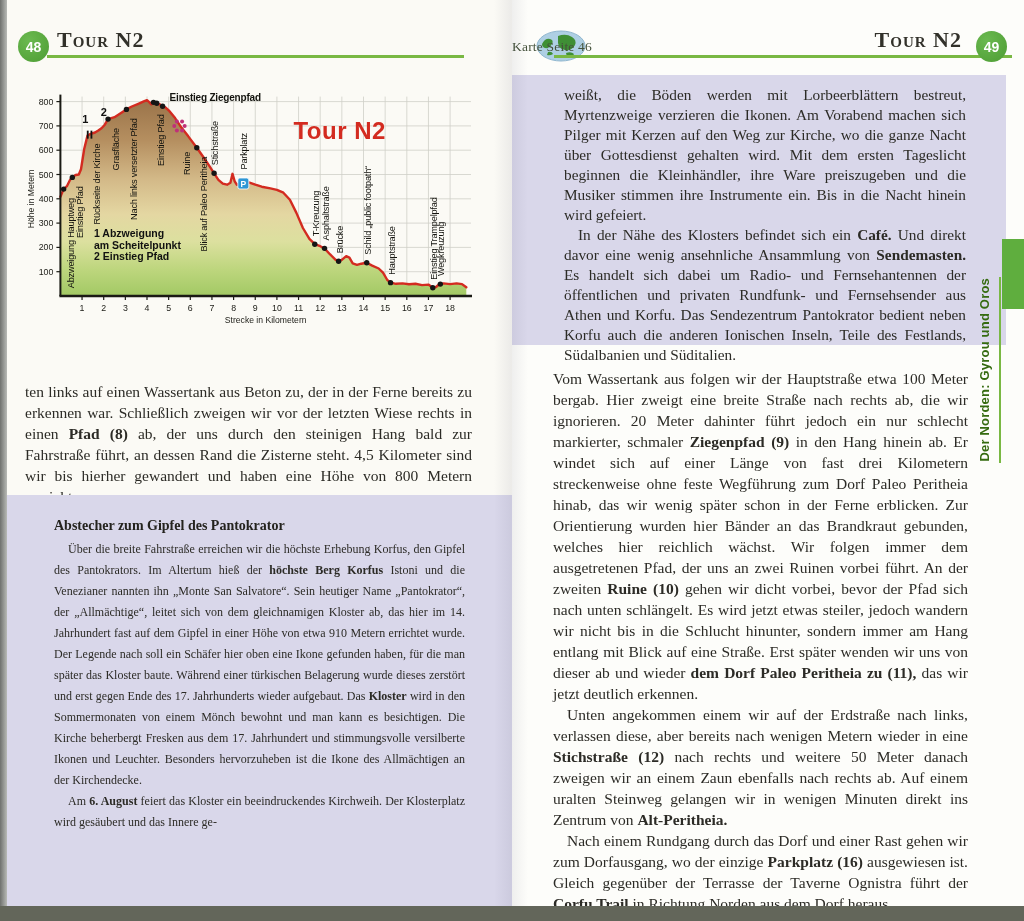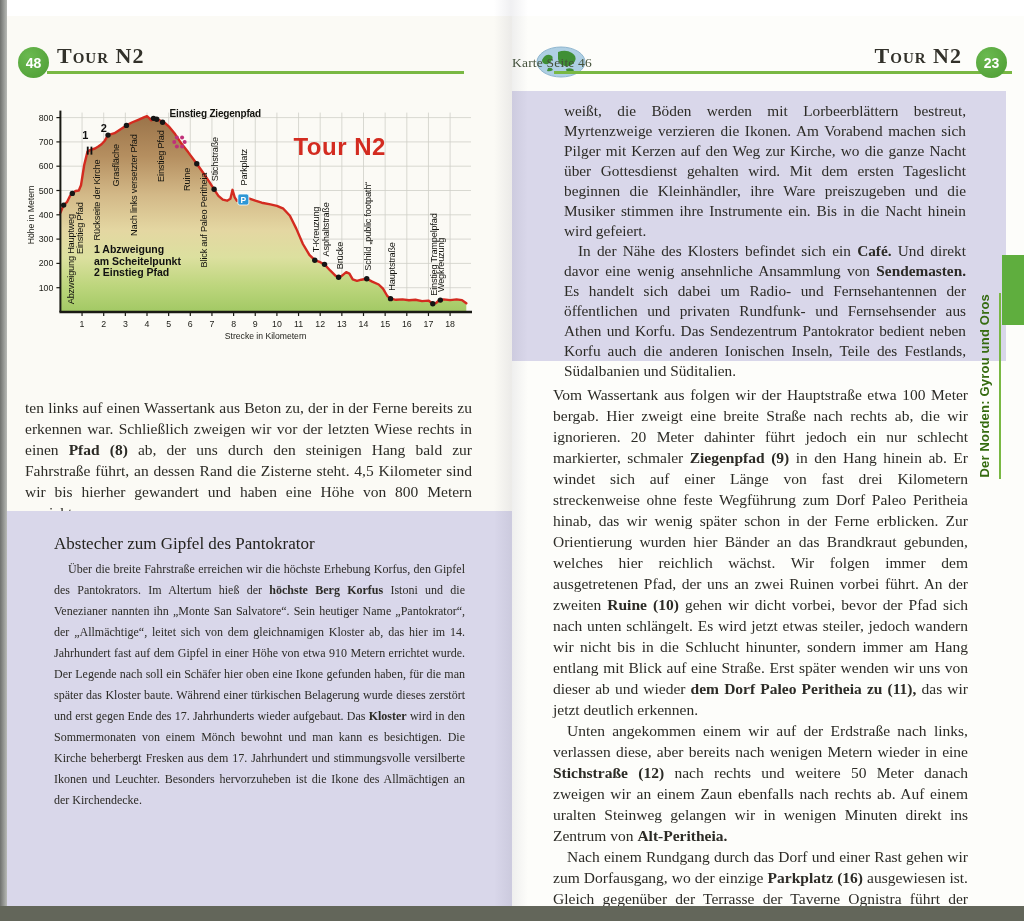--- a/index.html
+++ b/index.html
@@ -9,21 +9,21 @@
     font-family:"Liberation Serif", serif;
     overflow:hidden;
   }
   .spread{position:absolute;inset:0;}
   .edge-left{position:absolute;left:0;top:0;width:7px;height:921px;
     background:linear-gradient(90deg,#6f716e,#b8bab6);}
   .bottom-bar{position:absolute;left:0;top:906px;width:1024px;height:15px;background:#63665a;}
   .spine-shadow{position:absolute;left:494px;top:0;width:34px;height:906px;pointer-events:none;
     background:linear-gradient(90deg,rgba(40,40,70,0) 0%,rgba(40,40,70,0.07) 50%,rgba(40,40,70,0) 100%);}
 
-  .page{position:absolute;top:16px;height:906px;}
+  .page{position:absolute;top:0;height:906px;}
   .page-left{left:7px;width:505px;background:#fbfaf5;}
   .page-right{left:512px;width:512px;background:#fdfdfa;}
 
   
   .circle-badge{position:absolute;width:31px;height:31px;border-radius:50%;
     background:radial-gradient(circle at 35% 30%,#6ab950,#4d9c33);
     color:#fff;font:bold 14px "Liberation Sans",sans-serif;
     display:flex;align-items:center;justify-content:center;z-index:3;}
   .header-title{position:absolute;font-family:"Liberation Serif",serif;
     font-variant:small-caps;font-weight:600;font-size:22px;letter-spacing:1px;color:#32312a;}
@@ -41,21 +41,21 @@
   .chart-title{font:bold 24px "Liberation Sans",sans-serif;fill:#d32b20;letter-spacing:0.5px;}
 
   
   .body-text{font-size:15.5px;line-height:21px;text-align:justify;color:#2c2b26;}
   .body-text p{margin:0;}
   .body-text p.indent{text-indent:14px;}
   .intro{position:absolute;left:18px;top:365px;width:447px;margin-top:16px;}
   .infobox{background:#d9d7ea;position:absolute;}
   .infobox-left{left:0;top:495px;width:505px;height:411px;padding:23px 47px 0 47px;box-sizing:border-box;}
   .infobox-left .body-text{font-size:12px;line-height:21px;}
-  .box-heading{font-weight:normal;font-size:17px;color:#24231e;margin:0 0 5px 0;}
+  .box-heading{font-weight:bold;font-size:14px;color:#24231e;margin:0 0 5px 0;}
   .infobox-right{left:0;top:75px;width:494px;height:270px;padding:10px 40px 0 52px;box-sizing:border-box;}
   .infobox-right .body-text{font-size:15.3px;line-height:20px;}
   .body-right{position:absolute;left:41px;top:368px;width:415px;}
 
   
   .side-tab{position:absolute;left:490px;top:239px;width:22px;height:70px;background:#5fae3e;}
   .side-line{position:absolute;left:487px;top:277px;width:2px;height:186px;background:#79b843;}
   .side-label-wrap{position:absolute;left:458px;top:277px;width:28px;height:186px;
     display:flex;align-items:center;justify-content:center;}
   .side-label-wrap span{writing-mode:vertical-rl;transform:rotate(180deg);white-space:nowrap;
@@ -222,39 +222,40 @@
     </div>
 
     <div class="intro body-text">
       <p><span>ten links auf einen Wassertank aus Beton zu, der in der Ferne bereits zu erkennen war. Schließlich zweigen wir vor der letzten Wiese rechts in einen </span><b>Pfad (8)</b><span> ab, der uns durch den steinigen Hang bald zur Fahrstraße führt, an dessen Rand die Zisterne steht. 4,5 Kilometer sind wir bis hierher gewandert und haben eine Höhe von 800 Metern erreicht.</span></p>
     </div>
 
     <div class="infobox infobox-left">
       <p class="box-heading">Abstecher zum Gipfel des Pantokrator</p>
       <div class="body-text">
         <p class="indent"><span>Über die breite Fahrstraße erreichen wir die höchste Erhebung Korfus, den Gipfel des Pantokrators. Im Altertum hieß der </span><b>höchste Berg Korfus</b><span> Istoni und die Venezianer nannten ihn „Monte San Salvatore“. Sein heutiger Name „Pantokrator“, der „Allmächtige“, leitet sich von dem gleichnamigen Kloster ab, das hier im 14. Jahrhundert fast auf dem Gipfel in einer Höhe von etwa 910 Metern errichtet wurde. Der Legende nach soll ein Schäfer hier oben eine Ikone gefunden haben, für die man später das Kloster baute. Während einer türkischen Belagerung wurde dieses zerstört und erst gegen Ende des 17. Jahrhunderts wieder aufgebaut. Das </span><b>Kloster</b><span> wird in den Sommermonaten von einem Mönch bewohnt und man kann es besichtigen. Die Kirche beherbergt Fresken aus dem 17. Jahrhundert und stimmungsvolle versilberte Ikonen und Leuchter. Besonders hervorzuheben ist die Ikone des Allmächtigen an der Kirchendecke.</span></p>
+        <p class="indent"><span>Am </span><b>6. August</b><span> feiert das Kloster ein beeindruckendes Kirchweih. Der Klosterplatz wird gesäubert und das Innere ge-</span></p>
       </div>
     </div>
   </div>
 
   <div class="page page-right">
 
     <div class="globe" style="left:24px;top:30px;">
       <svg width="50" height="32" viewBox="0 0 50 32">
         <ellipse cx="25" cy="16" rx="24" ry="15" fill="#aecfe3"></ellipse>
         <path d="M6 14 Q9 8 14 9 Q18 10 16 14 Q13 19 9 18 Q6 17 6 14 Z" fill="#3f8f35"></path>
         <path d="M22 6 Q30 3 36 7 Q41 10 39 15 Q36 21 29 20 Q23 19 22 13 Z" fill="#3f8f35"></path>
         <path d="M30 23 Q35 21 38 24 Q36 28 31 27 Z" fill="#3f8f35"></path>
         <path d="M12 22 Q16 21 17 24 Q14 26 11 25 Z" fill="#3f8f35"></path>
         <ellipse cx="25" cy="16" rx="24" ry="15" fill="none" stroke="#8fb6cf" stroke-width="1"></ellipse>
       </svg>
     </div>
     <div class="map-ref" style="top:39px;">Karte Seite 46</div>
     <div class="header-title" style="right:62px;top:27px;position:absolute;">Tour N2</div>
-    <div class="circle-badge" style="left:464px;top:31px;">23</div>
+    <div class="circle-badge" style="left:464px;top:31px;">49</div>
     <div class="green-rule" style="left:42px;top:55px;width:458px;"></div>
 
     <div class="infobox infobox-right">
       <div class="body-text">
         <p><span>weißt, die Böden werden mit Lorbeerblättern bestreut, Myrtenzweige verzieren die Ikonen. Am Vorabend machen sich Pilger mit Kerzen auf den Weg zur Kirche, wo die ganze Nacht über Gottesdienst gehalten wird. Mit dem ersten Tageslicht beginnen die Kleinhändler, ihre Ware preiszugeben und die Musiker stimmen ihre Instrumente ein. Bis in die Nacht hinein wird gefeiert.</span></p>
         <p class="indent"><span>In der Nähe des Klosters befindet sich ein </span><b>Café.</b><span> Und direkt davor eine wenig ansehnliche Ansammlung von </span><b>Sendemasten.</b><span> Es handelt sich dabei um Radio- und Fernsehantennen der öffentlichen und privaten Rundfunk- und Fernsehsender aus Athen und Korfu. Das Sendezentrum Pantokrator bedient neben Korfu auch die anderen Ionischen Inseln, Teile des Festlands, Südalbanien und Süditalien.</span></p>
       </div>
     </div>
 
     <div class="body-right body-text">

